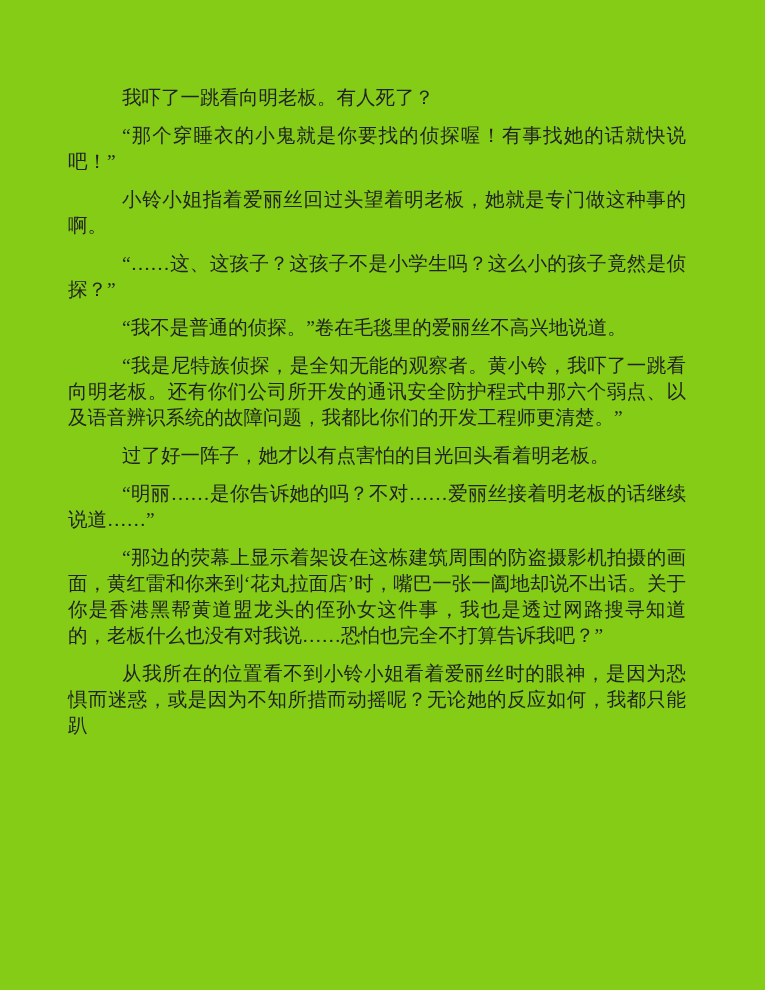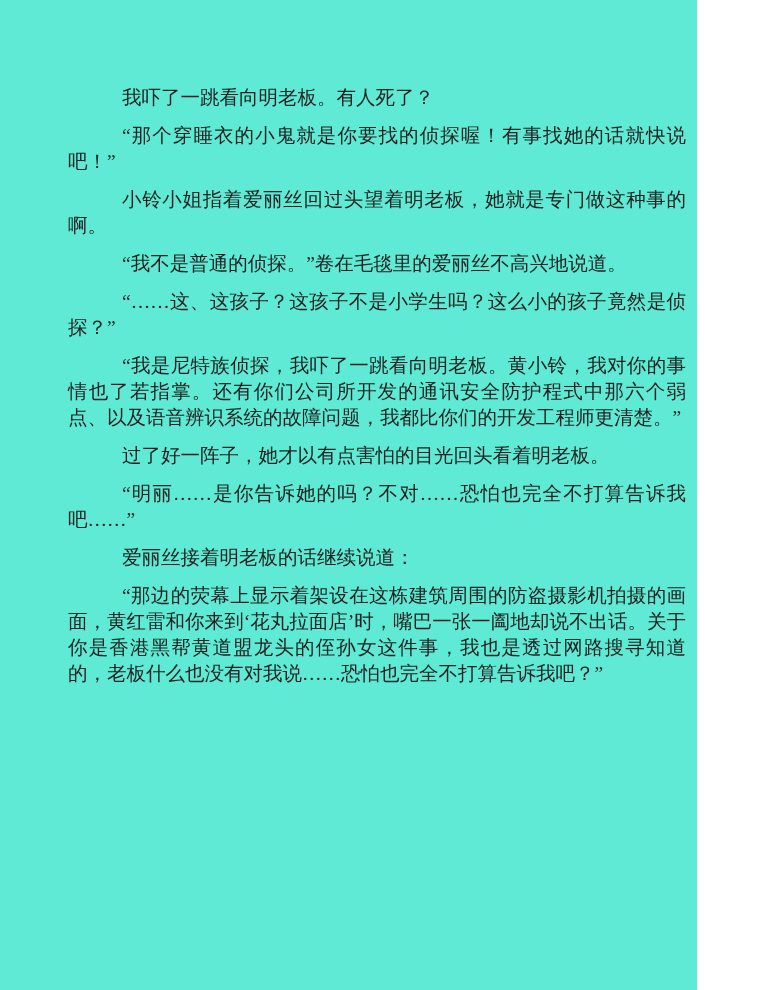--- a/index.html
+++ b/index.html
@@ -2,23 +2,23 @@
 <html><head>
 <meta charset="utf-8">
 <style>
   html, body {
     margin: 0;
     padding: 0;
     background: #ffffff;
   }
   .page {
     position: relative;
-    width: 697px;
+    width: 765px;
     height: 990px;
-    background: #5eead4;
+    background: #84cc16;
     overflow: hidden;
   }
   .text-block {
     position: absolute;
     left: 68px;
     top: 85px;
     width: 618px;
   }
   .text-block p {
     margin: 0 0 12px 0;
@@ -36,21 +36,21 @@
   }
 </style>
 </head>
 <body>
 
 <div class="page">
   <div class="text-block">
     <p>我吓了一跳看向明老板。有人死了？</p>
     <p>“那个穿睡衣的小鬼就是你要找的侦探喔！有事找她的话就快说吧！”</p>
     <p>小铃小姐指着爱丽丝回过头望着明老板，她就是专门做这种事的啊。</p>
+    <p>“……这、这孩子？这孩子不是小学生吗？这么小的孩子竟然是侦探？”</p>
     <p>“我不是普通的侦探。”卷在毛毯里的爱丽丝不高兴地说道。</p>
-    <p>“……这、这孩子？这孩子不是小学生吗？这么小的孩子竟然是侦探？”</p>
-    <p>“我是尼特族侦探，我吓了一跳看向明老板。黄小铃，我对你的事情也了若指掌。还有你们公司所开发的通讯安全防护程式中那六个弱点、以及语音辨识系统的故障问题，我都比你们的开发工程师更清楚。”</p>
+    <p>“我是尼特族侦探，是全知无能的观察者。黄小铃，我吓了一跳看向明老板。还有你们公司所开发的通讯安全防护程式中那六个弱点、以及语音辨识系统的故障问题，我都比你们的开发工程师更清楚。”</p>
     <p>过了好一阵子，她才以有点害怕的目光回头看着明老板。</p>
-    <p>“明丽……是你告诉她的吗？不对……恐怕也完全不打算告诉我吧……”</p>
-    <p>爱丽丝接着明老板的话继续说道：</p>
+    <p>“明丽……是你告诉她的吗？不对……爱丽丝接着明老板的话继续说道……”</p>
     <p>“那边的荧幕上显示着架设在这栋建筑周围的防盗摄影机拍摄的画面，黄红雷和你来到‘花丸拉面店’时，嘴巴一张一阖地却说不出话。关于你是香港黑帮黄道盟龙头的侄孙女这件事，我也是透过网路搜寻知道的，老板什么也没有对我说……恐怕也完全不打算告诉我吧？”</p>
+    <p>从我所在的位置看不到小铃小姐看着爱丽丝时的眼神，是因为恐惧而迷惑，或是因为不知所措而动摇呢？无论她的反应如何，我都只能趴</p>
   </div>
 </div>
 
 </body></html>

